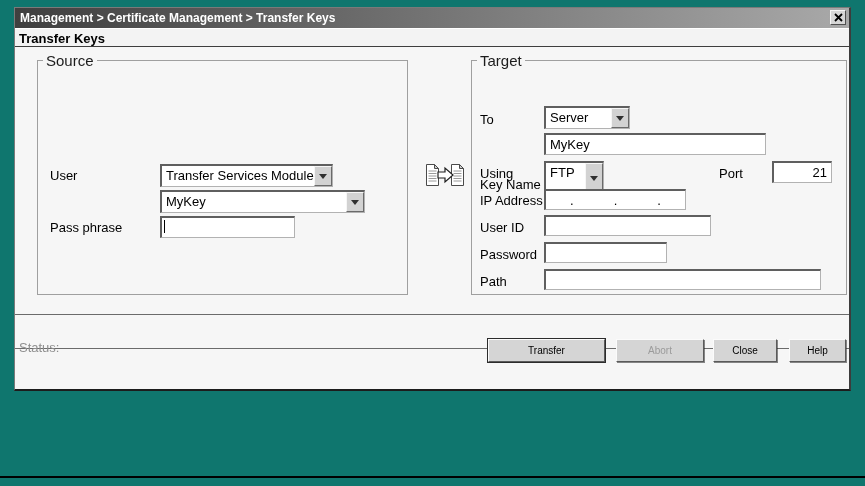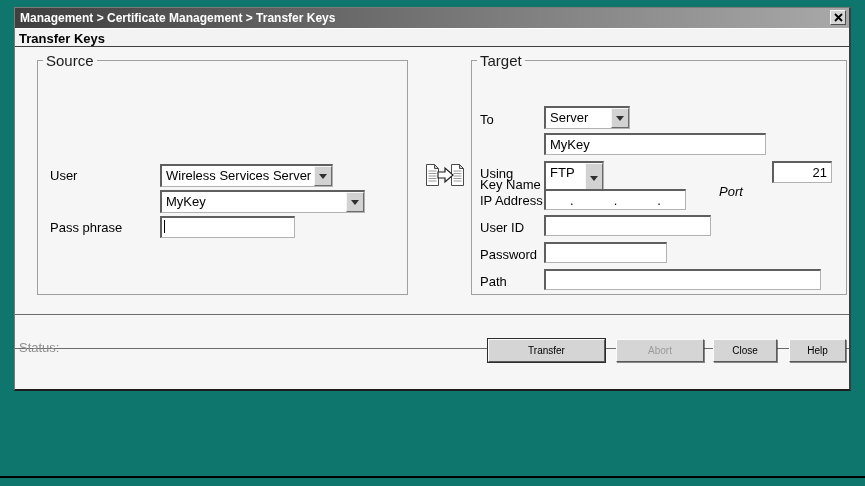--- a/index.html
+++ b/index.html
@@ -93,21 +93,21 @@
 
     <div class="heading-row">
       <span>Transfer Keys</span>
     </div>
 
     <fieldset class="group src">
       <legend>Source</legend>
 
       <span class="lbl" style="left:12px; top:100px;">User</span>
       <div class="combo" style="left:122px; top:95px; width:173px; height:23px;">
-        <span class="ctext">Wireless Services Server</span>
+        <span class="ctext">Transfer Services Module</span>
         <span class="cbtn">
             <span class="tri"></span>
           </span>
       </div>
 
       <div class="combo" style="left:122px; top:121px; width:205px; height:23px;">
         <span class="ctext">MyKey</span>
         <span class="cbtn">
             <span class="tri"></span>
           </span>
@@ -154,21 +154,21 @@
       <span class="lbl" style="left:8px; top:70px;margin-top:39px;">Key Name</span>
       <input class="field" style="left: 72px; top: 64px; width: 222px; height: 22px;" type="text" value="MyKey">
 
       <span class="lbl" style="left:8px; top:98px;">Using</span>
       <div class="combo" style="left:72px; top:92px; width:60px; height:34px;">
         <span class="ctext">FTP</span>
         <span class="cbtn">
             <span class="tri"></span>
           </span>
       </div>
-      <span class="lbl" style="left:247px; top:116px;font-style:italic;">Port</span>
+      <span class="lbl" style="left:247px; top:98px;">Port</span>
       <input class="field right" style="left: 300px; top: 92px; width: 60px; height: 22px;" type="text" value="21">
 
       <span class="lbl" style="left:8px; top:125px;">IP Address</span>
       <div class="field ip-field" style="left:72px; top:120px; width:142px; height:21px;">
         <span>.</span>
         <span>.</span>
         <span>.</span>
       </div>
 
       <span class="lbl" style="left:8px; top:152px;">User ID</span>

